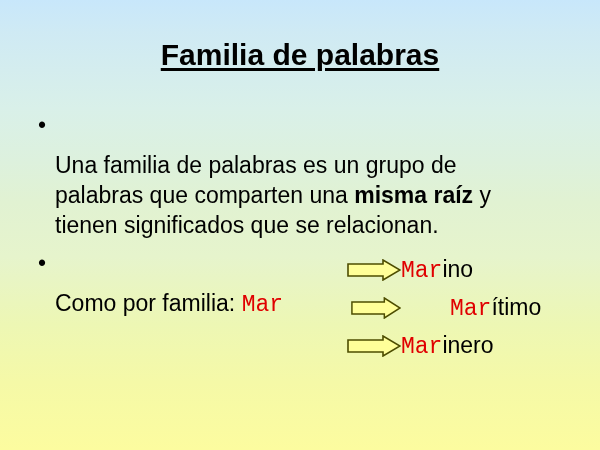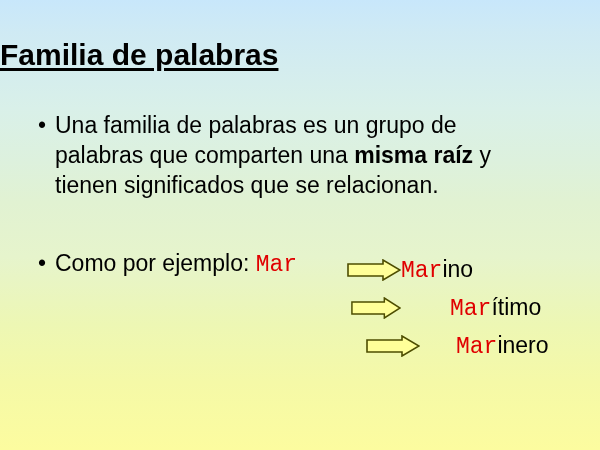--- a/index.html
+++ b/index.html
@@ -30,20 +30,21 @@
         #fcfc9f 100%);
     overflow: hidden;
   }
 
   
   #title {
     position: absolute;
     top: 38px;
     left: 0;
     width: 600px;
+    text-align: center;
     font-size: 30px;
     font-weight: bold;
     color: #000000;
     letter-spacing: 0px;
   }
   #title .underline-span {
     text-decoration: underline;
     text-underline-offset: 3px;
   }
 
@@ -60,20 +61,21 @@
     line-height: 30px;
     color: #000000;
     text-align: left;
     padding-left: 2px;
     box-sizing: border-box;
   }
   .bullet-text {
     font-size: 23px;
     line-height: 30px;
     color: #000000;
+    margin-top: 40px;
   }
   .bold {
     font-weight: bold;
   }
   .red {
     color: #e00000;
     font-family: Liberation Mono, monospace;
   }
 
   #bullet1 {
@@ -113,21 +115,21 @@
   }
   .example-row .word {
     font-size: 23px;
     line-height: 30px;
     color: #000000;
     white-space: nowrap;
   }
 
   #row-0 { top: 3px;  left: 347px; }
   #row-1 { top: 41px; left: 347px; gap: 40px; }
-  #row-2 { top: 79px; left: 366px; gap: 36px; }
+  #row-2 { top: 79px; left: 347px; }
 
   
   #row-1 .arrow-wrap { width: 50px; margin-left: 4px; }
   #row-1 .word { margin-left: 9px; }
   #row-2 .arrow-wrap { width: 54px; margin-left: 0px; }
 </style>
 </head>
 <body>
 
 <div id="slide">
@@ -140,21 +142,21 @@
     <span class="bullet-marker">•</span>
     <span class="bullet-text">
       <span>Una familia de palabras es un grupo de</span>
       <span>palabras que comparten una </span><span class="bold">misma raíz</span>
       <span>y tienen significados que se relacionan.</span>
     </span>
   </div>
 
   <div class="bullet-block" id="bullet2">
     <span class="bullet-marker">•</span>
-    <span class="bullet-text"><span>Como por ejemplo: </span><span class="red">Mar</span></span>
+    <span class="bullet-text"><span>Como por familia: </span><span class="red">Mar</span></span>
   </div>
 
   <div id="examples">
 
     <div class="example-row" id="row-0">
       <span class="arrow-wrap">
         <svg viewBox="0 0 54 22" width="100%" height="22" preserveAspectRatio="none">
           <polygon points="1,5 36,5 36,1 53,11 36,21 36,17 1,17" fill="#ffff99" stroke="#4d4d00" stroke-width="1.6" stroke-linejoin="miter"></polygon>
         </svg>
       </span>

